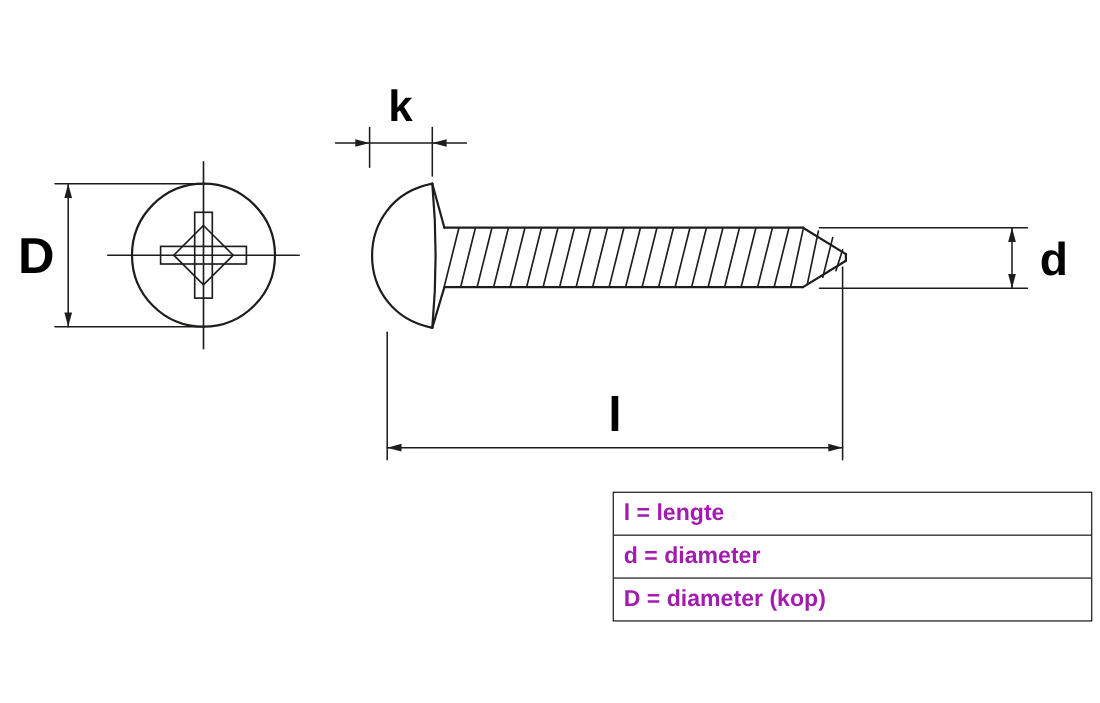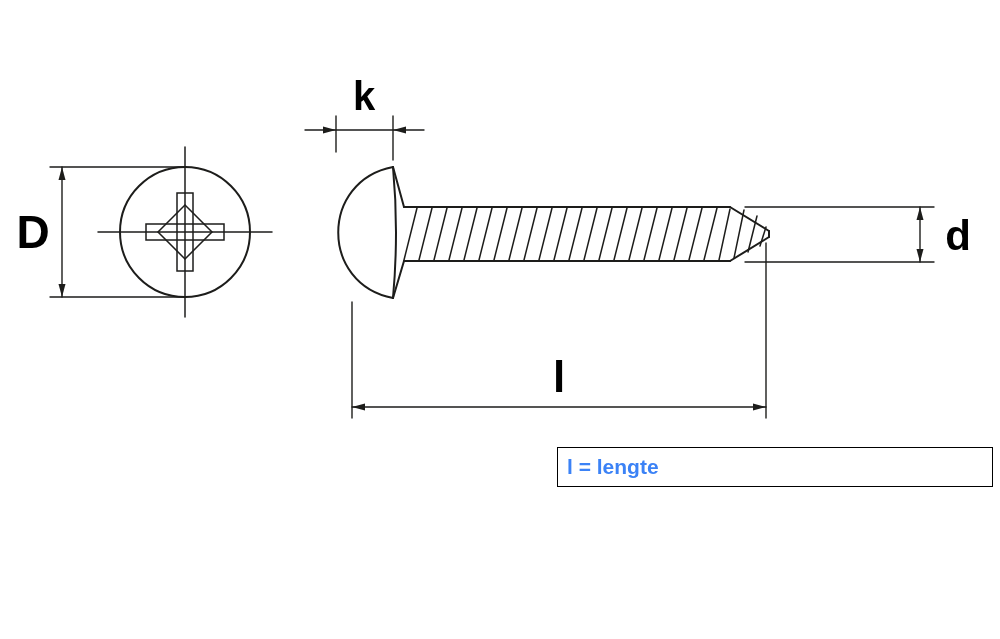--- a/index.html
+++ b/index.html
@@ -36,21 +36,21 @@
     width: 434px;
     border: 1px solid #000000;
     background: #ffffff;
   }
   .legend-row {
     height: 38px;
     line-height: 38px;
     padding-left: 9px;
     font-size: 21px;
     font-weight: bold;
-    color: #3b82f6;
+    color: #a21caf;
     border-top: 1px solid #000000;
     white-space: nowrap;
   }
   .legend-row:first-child { border-top: none; }
 </style>
 </head>
 <body>
 
 <div class="stage">
 
@@ -142,15 +142,17 @@
       <line x1="766" y1="243" x2="766" y2="418" class="dim"></line>
       <line x1="352" y1="407" x2="766" y2="407" class="dim"></line>
       <polygon points="352,407 365,403.5 365,410.5" class="arrow"></polygon>
       <polygon points="766,407 753,403.5 753,410.5" class="arrow"></polygon>
       <text x="559" y="392" font-size="44" text-anchor="middle" class="dimlabel">l</text>
     </g>
   </svg>
 
   <div class="legend">
     <div class="legend-row">l = lengte</div>
+    <div class="legend-row">d = diameter</div>
+    <div class="legend-row">D = diameter (kop)</div>
   </div>
 
 </div>
 
 </body></html>

